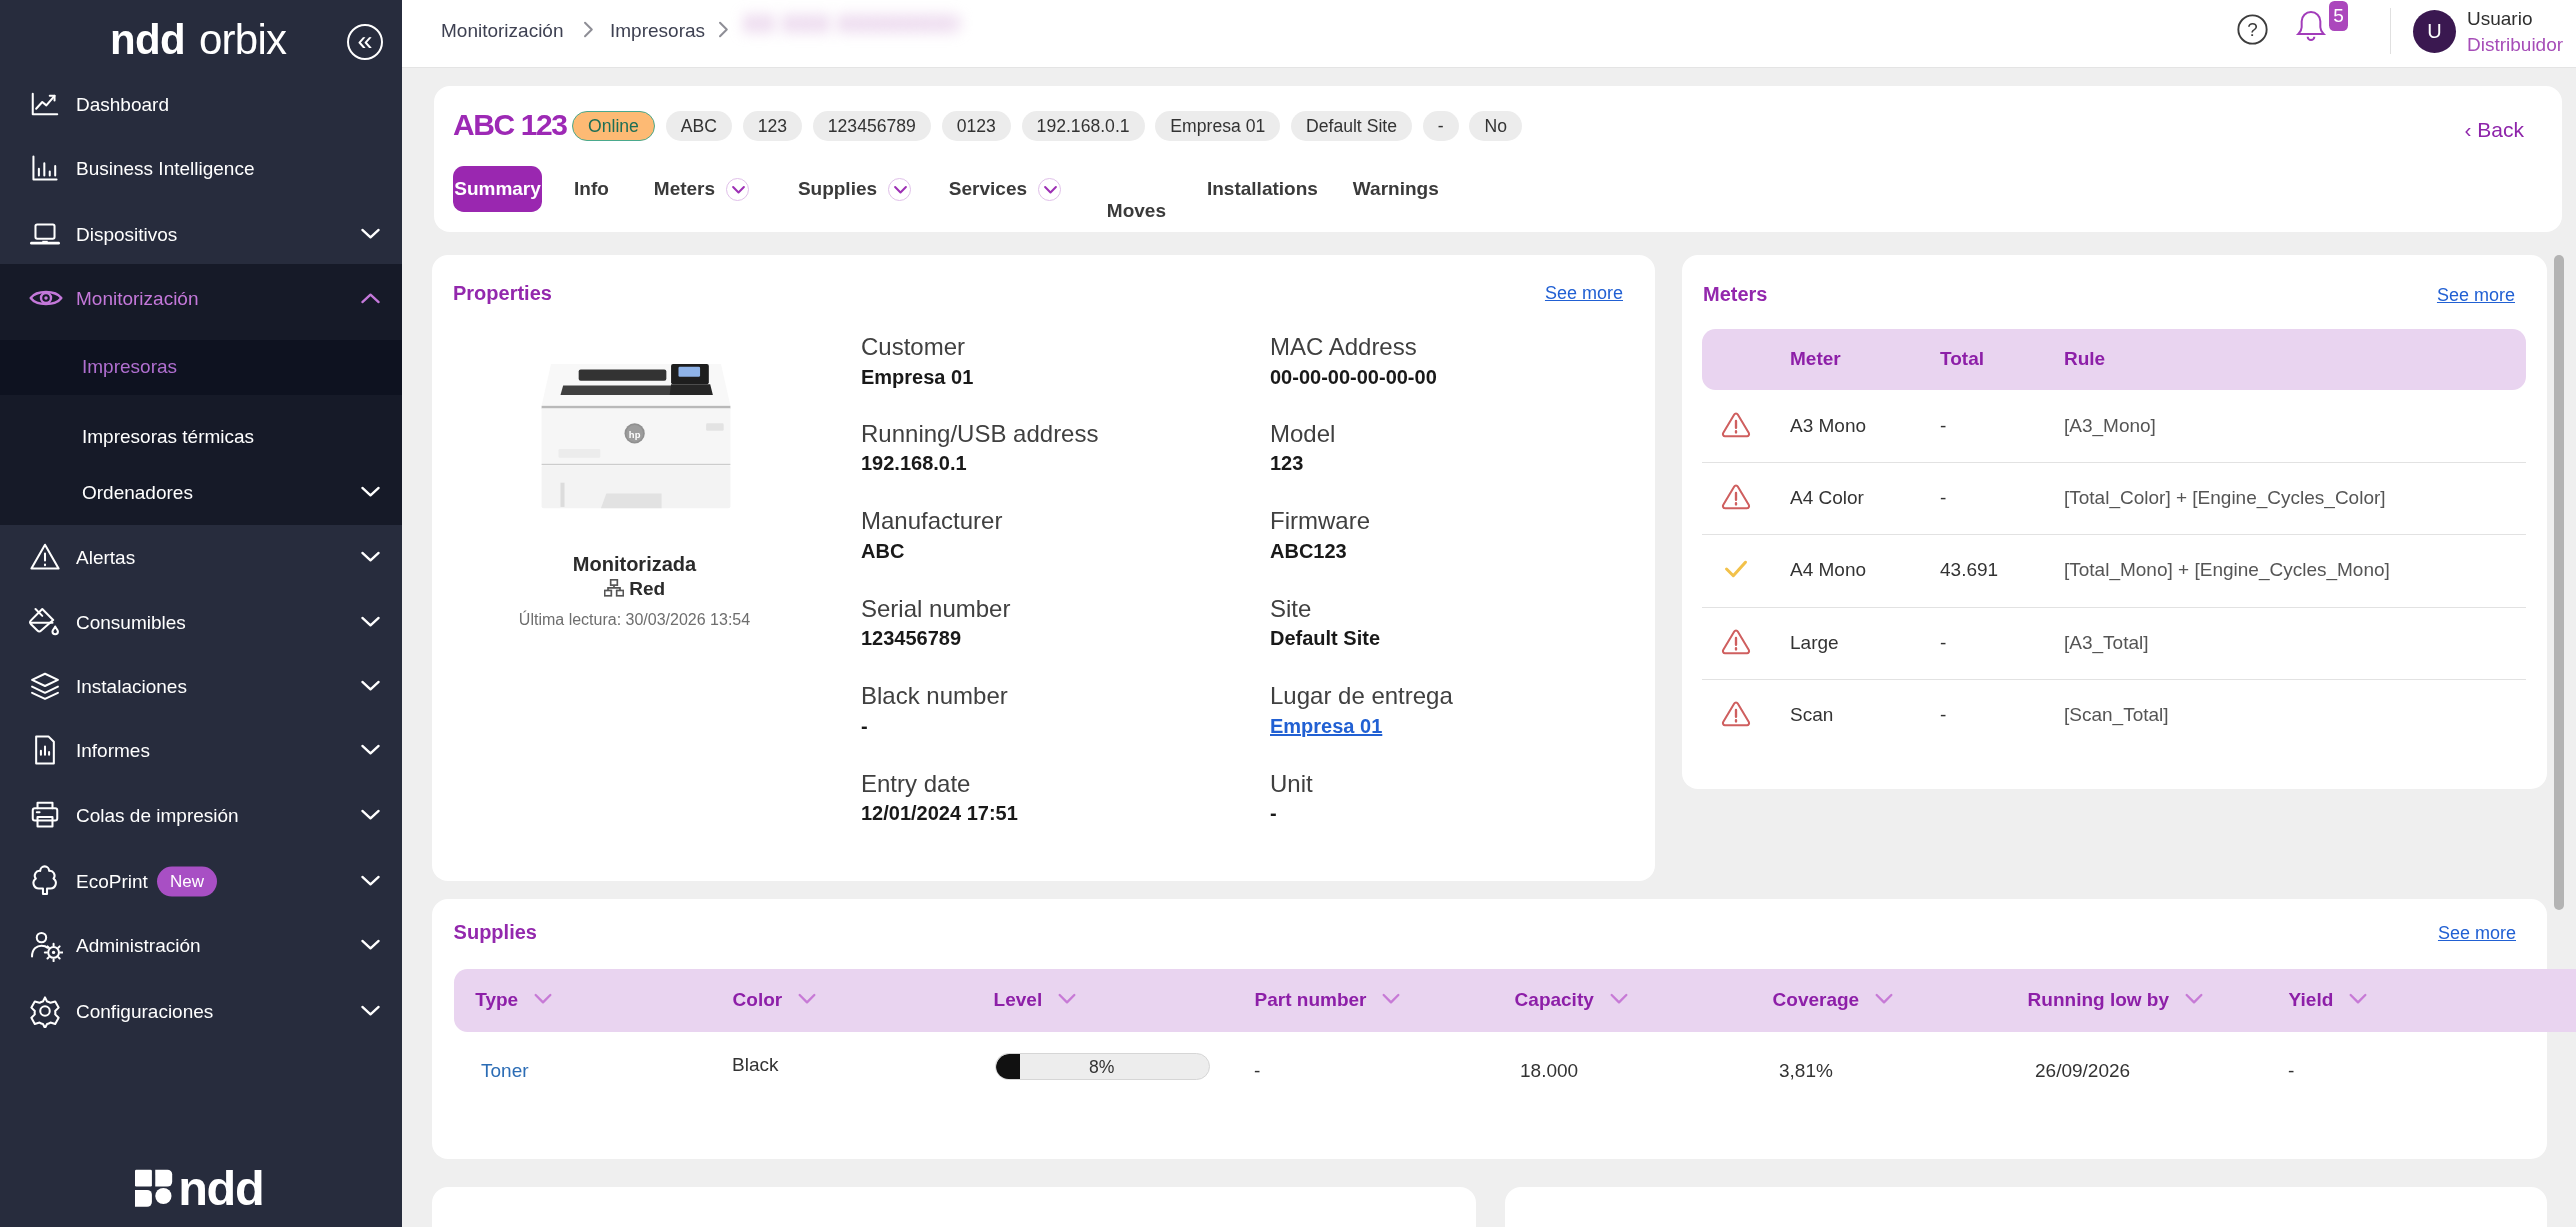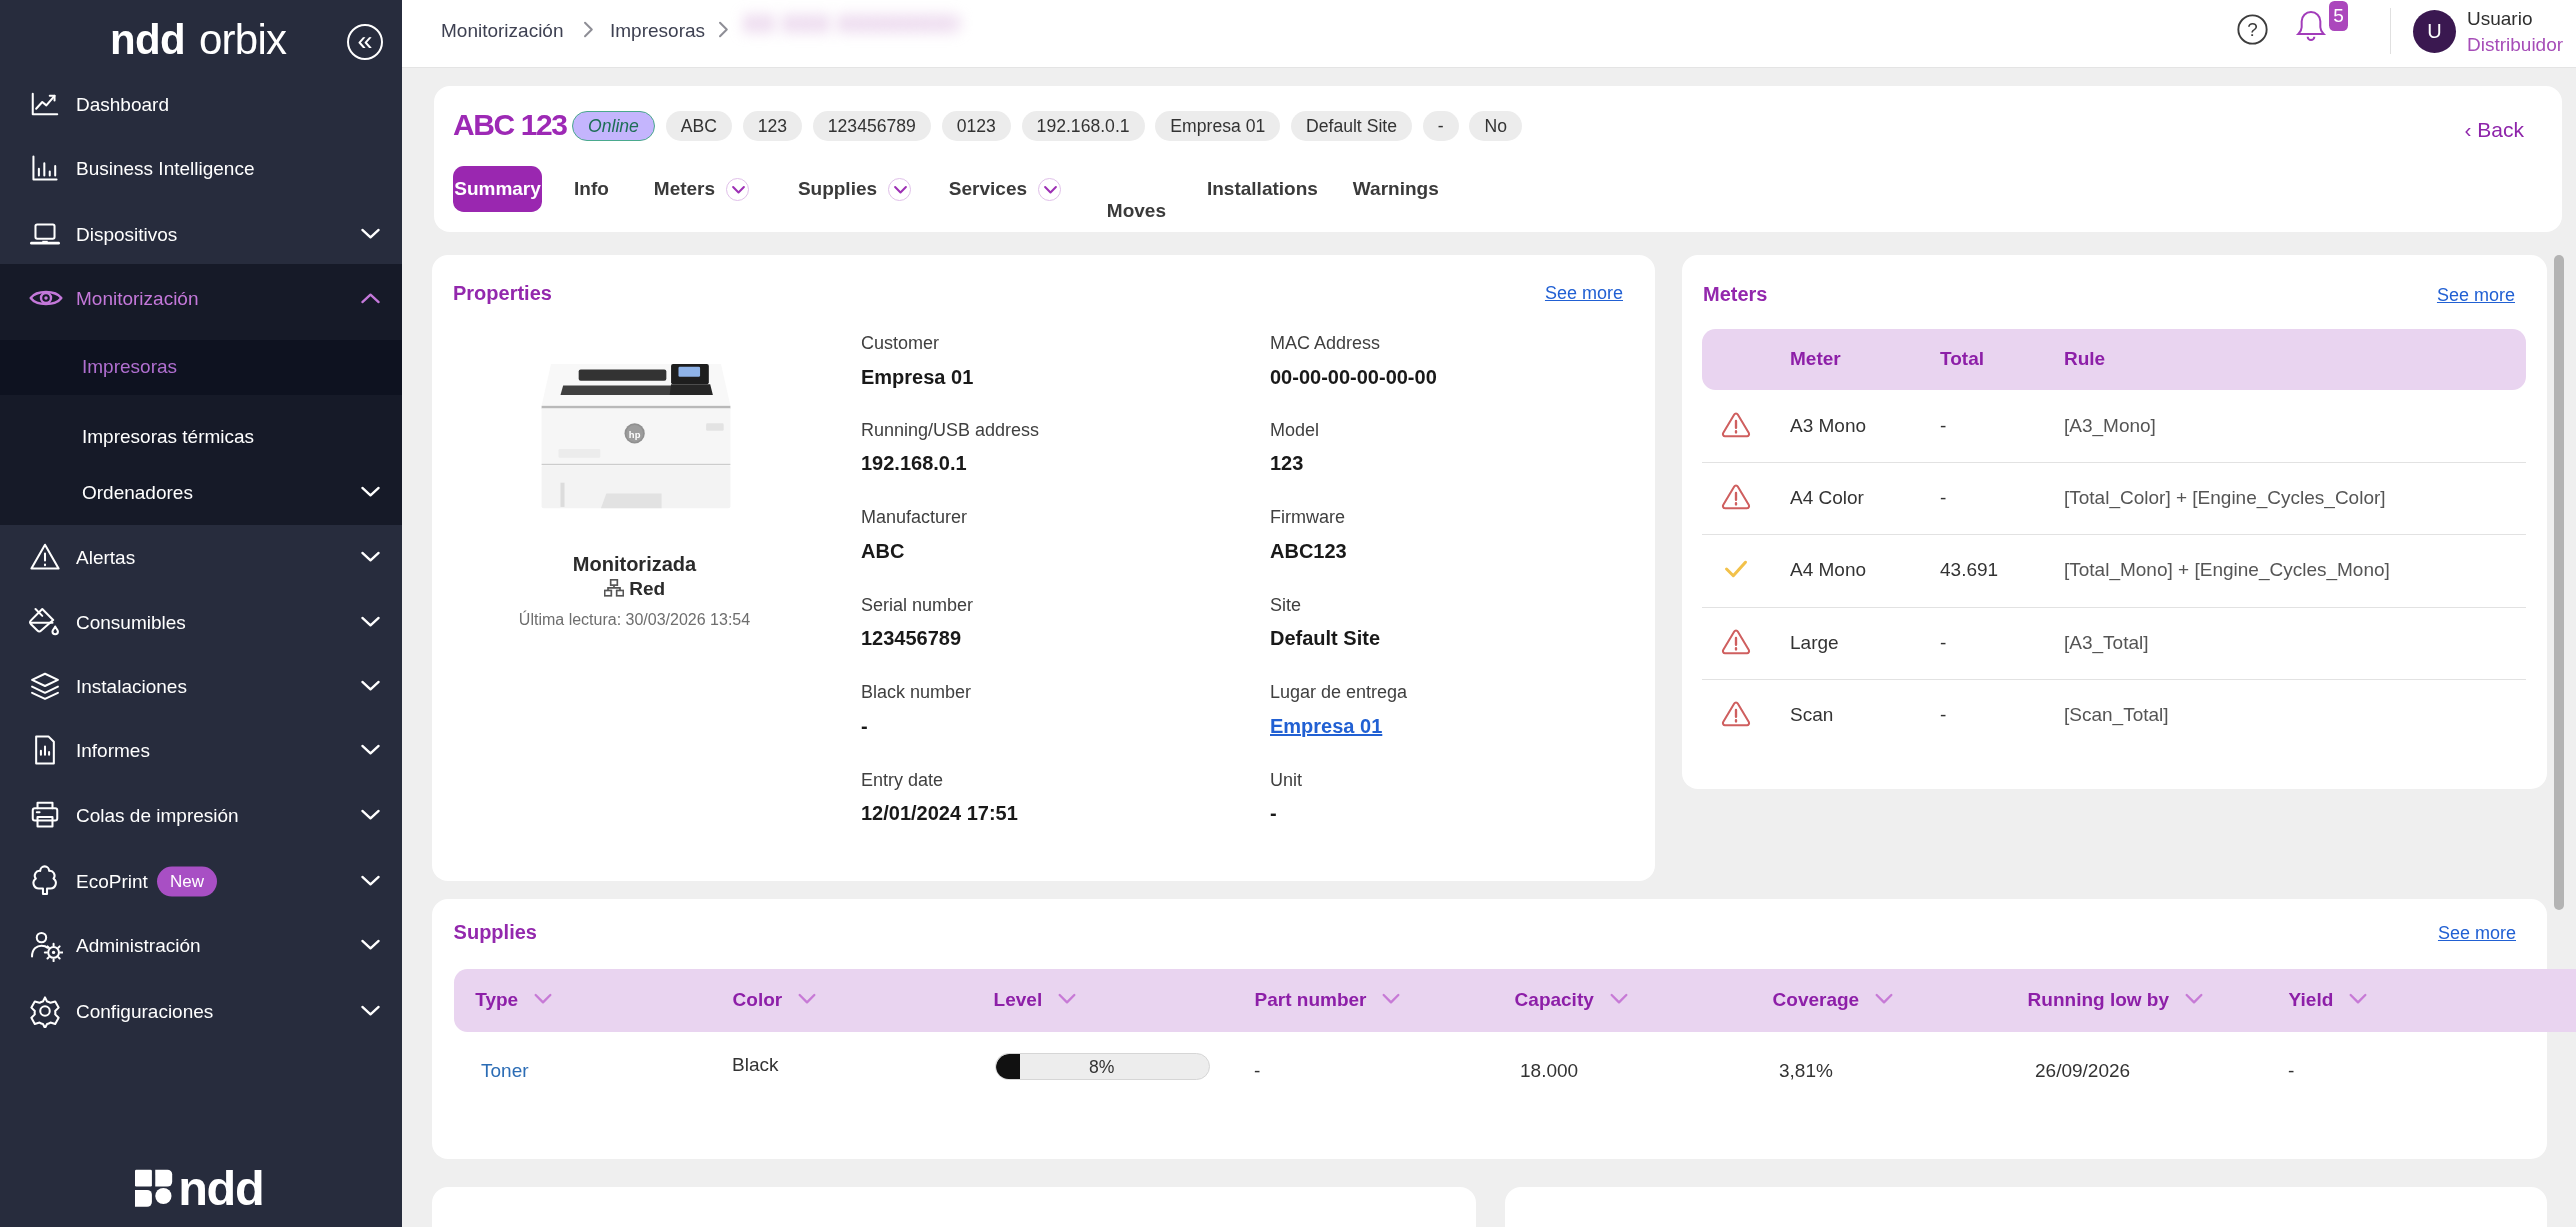--- a/index.html
+++ b/index.html
@@ -47,30 +47,30 @@
 #botright { left:1505px; top:1187px; width:1042px; height:81px; }
 #scrollthumb { position:absolute; left:2554px; top:255px; width:10px; height:655px; background:#b3b3b3; border-radius:5.4px; }
 
 .cardtitle { position:absolute; font-size:20px; font-weight:700; color:#9328ad; }
 .seemore { position:absolute; font-size:18px; color:#2160d3; text-decoration:underline; }
 
 
 #devname { position:absolute; left:19px; top:22px; font-size:30px; font-weight:700; color:#9d29b5; letter-spacing:-1.4px; }
 .chips { position:absolute; left:138px; top:25px; height:30px; display:flex; gap:10.8px; }
 .chip { height:30px; border-radius:15px; background:#ececec; color:#333; font-size:17.6px; display:flex; align-items:center; padding:0 15px; white-space:nowrap; }
-.chip.online { background:#c4b5fd; border:1.4px solid #4aa98d; color:#1d6e56;font-style:italic; }
+.chip.online { background:#fdba74; border:1.4px solid #4aa98d; color:#1d6e56; }
 #backlink { position:absolute; right:38px; top:32px; font-size:21px; color:#8e24aa; }
 .tabs { position:absolute; left:19px; top:80px; height:46px; display:flex; align-items:center; }
 .tab { font-size:19px; font-weight:700; color:#3a3a3a; display:flex; align-items:center; }
 .tab.active { background:#9a27b0; color:#fff; border-radius:10.8px; height:46px; width:89px; justify-content:center; padding:12px; }
 .chevcirc { display:inline-block; width:23px; height:23px; border:1.4px solid #e0bfe9; border-radius:50%; margin-left:10.8px; position:relative; }
 .chevcirc svg { position:absolute; left:4px; top:6px; }
 
 
-.plabel { position:absolute; font-size:18px; color:#404040; }
+.plabel { position:absolute; font-size:24px; color:#404040; }
 .pvalue { position:absolute; font-size:20px; font-weight:700; color:#191919; }
 .pvalue a { color:#2160d3; }
 
 
 #meterhead { position:absolute; left:20px; top:74px; width:824px; height:61px; background:#e9d4f0; border-radius:13.5px; }
 .mhcell { position:absolute; top:19px; font-size:19px; font-weight:700; color:#8d1fa8; }
 .mrow { position:absolute; left:20px; width:824px; height:72px; }
 .mrow .mname { position:absolute; left:88px; top:50%; transform:translateY(-50%); font-size:19px; color:#333; }
 .mrow .mtotal { position:absolute; left:238px; top:50%; transform:translateY(-50%); font-size:19px; color:#333; }
 .mrow .mrule { position:absolute; left:362px; top:50%; transform:translateY(-50%); font-size:19px; color:#555; }

